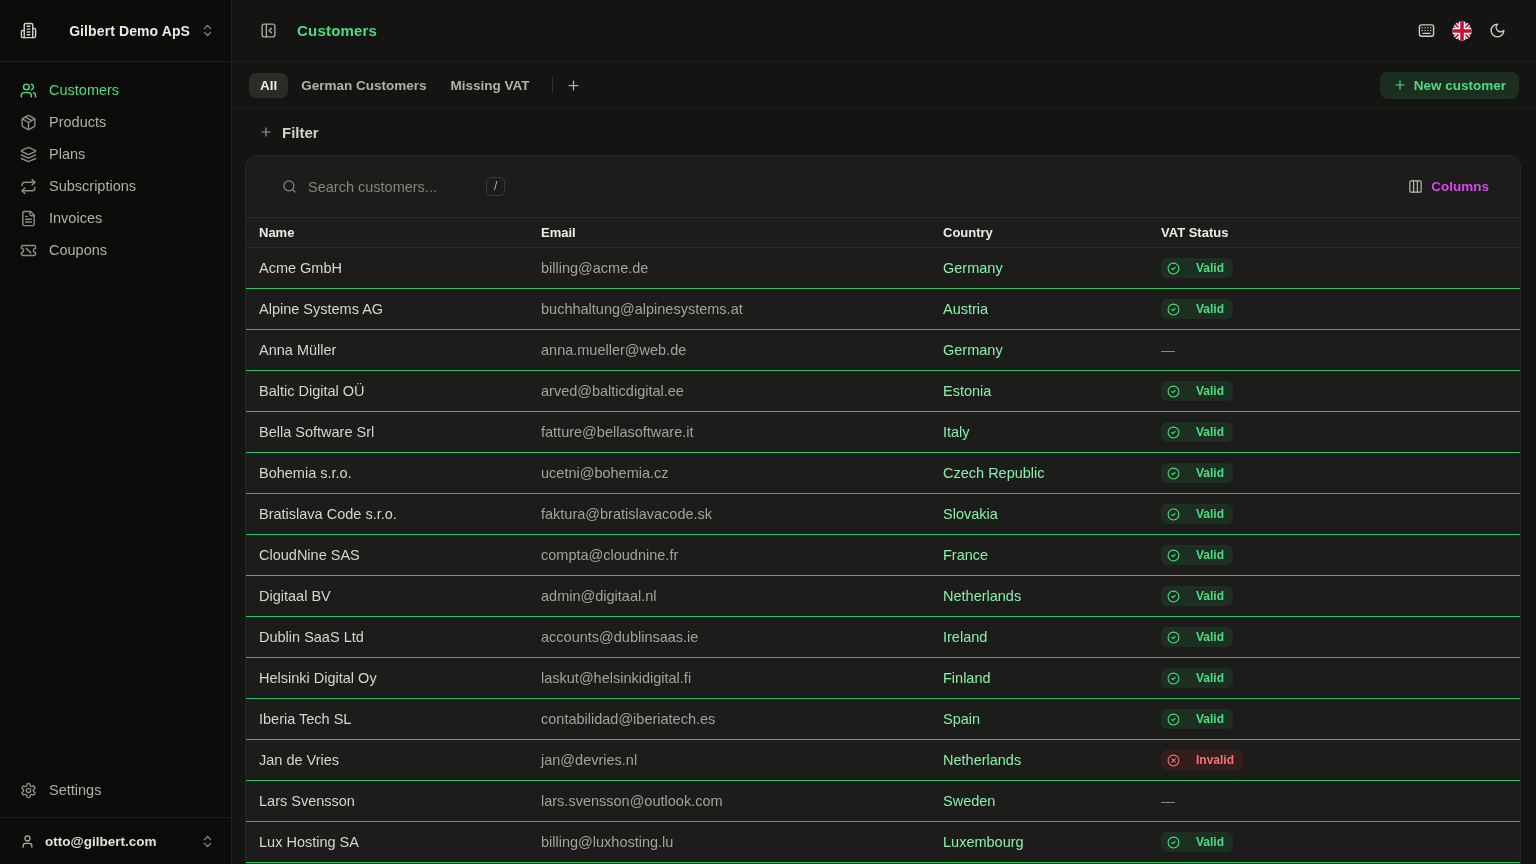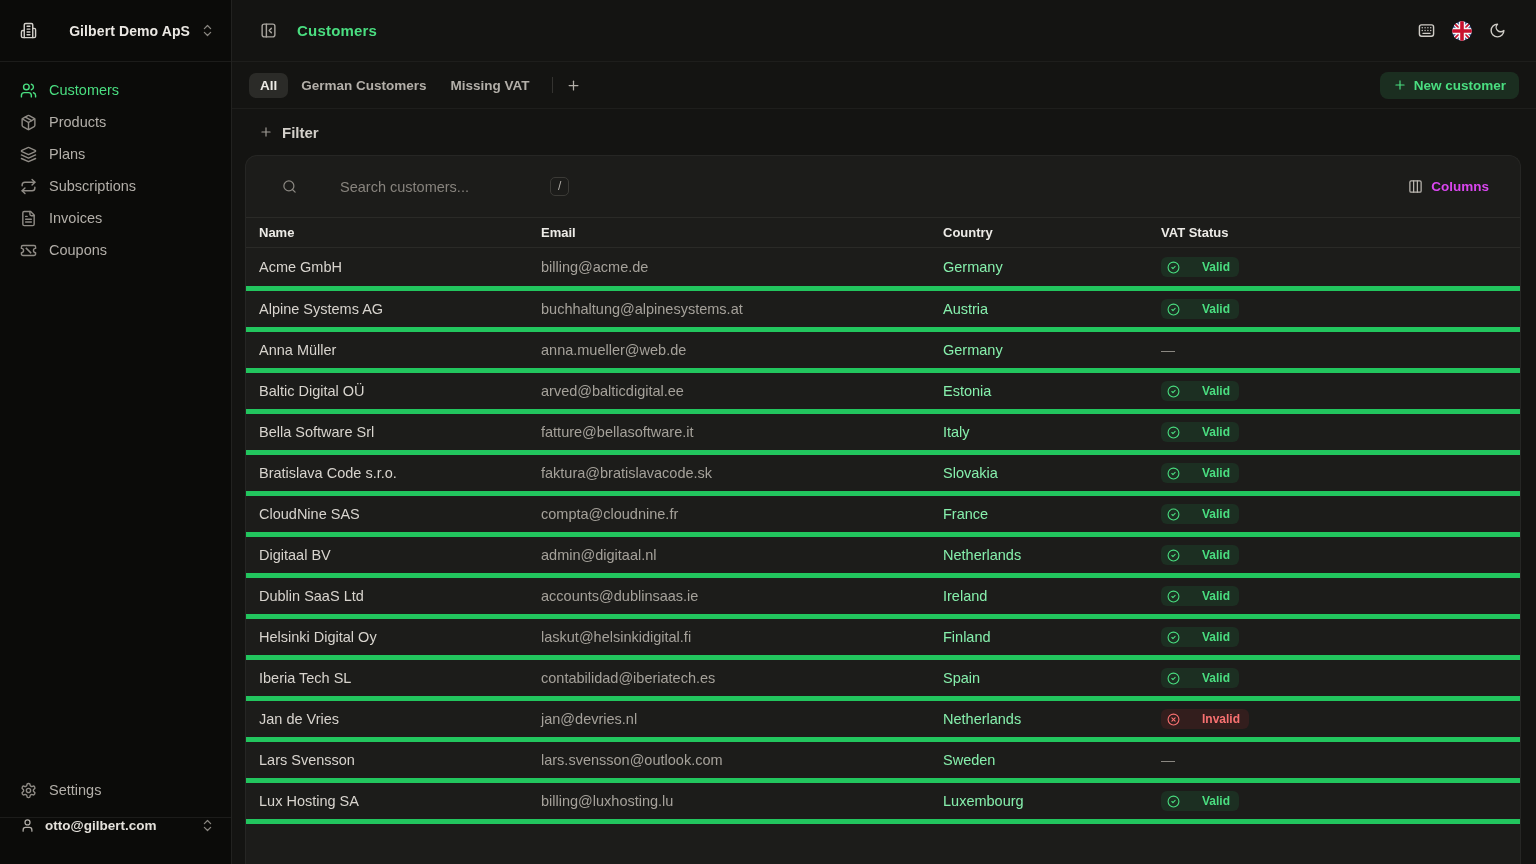--- a/index.html
+++ b/index.html
@@ -39,21 +39,21 @@
     font-size: 14.5px; color: #b3afa9; cursor: pointer;
   }
   .nav-item .icon { width: 17px; height: 17px; color: #8f8b85; }
   .nav-item.active, .nav-item.active .icon { color: #4ade80; }
 
   .sidebar-footer { margin-top: auto; }
   .footer-nav { padding: 10px 12px 12px; }
   .user-row {
     height: 47px;
     border-top: 1px solid #1c1c1a;
-    display: flex; align-items: flex-start; gap: 10px;
+    display: flex; align-items: center; gap: 10px;
     padding: 0 16px 0 20px; cursor: pointer;
   }
   .user-row .icon { width: 15px; height: 15px; color: #b3afa9; }
   .user-email { flex: 1; font-size: 13.5px; font-weight: 700; color: #e4e1db; }
 
   
   .main { flex: 1; min-width: 0; display: flex; flex-direction: column; }
 
   .topbar {
     height: 62px; min-height: 62px;
@@ -107,21 +107,20 @@
     background: #1c1c1a;
     border: 1px solid #262624; border-bottom: none;
     border-radius: 12px 12px 0 0;
     overflow: hidden;
     display: flex; flex-direction: column;
   }
   .card-toolbar {
     height: 61px; min-height: 61px;
     display: flex; align-items: center;
     padding: 0 31px 0 36px;
-    gap: 32px;
   }
   .card-toolbar .search-icon-wrap { color: #8a8781; display: flex; }
   .card-toolbar .icon { width: 15px; height: 15px; }
   .search-input {
     background: transparent; border: none; outline: none;
     color: #e8e5e0; font-size: 14.5px; font-family: inherit;
     margin-left: 11px; width: 178px;
   }
   .search-input::placeholder { color: #87837d; }
   .kbd {
@@ -142,29 +141,29 @@
     text-align: left; font-size: 13px; font-weight: 700; color: #edebe7;
     padding: 7px 10px;
     border-top: 1px solid #2a2a27; border-bottom: 1px solid #2a2a27;
     white-space: nowrap;
   }
   th.col-name { padding-left: 13px; width: 285px; }
   th.col-email { width: 402px; }
   th.col-country { width: 218px; }
   tbody td {
     padding: 0 10px; height: 41px;
-    border-bottom: 5px solid #22c55e;
+    border-bottom: 1px solid #22c55e;
     font-size: 14.5px; white-space: nowrap;
   }
   tbody tr { cursor: pointer; }
   td.name { color: #d8d4ce; padding-left: 13px; }
   td.email { color: #a5a19a; }
   td.country { color: #86efac; }
   .badge {
-    display: inline-flex; align-items: flex-end; gap: 22px;
+    display: inline-flex; align-items: flex-end; gap: 16px;
     border-radius: 6px; padding: 3px 9px 3px 6px;
     font-size: 12px; font-weight: 600;
   }
   .badge .icon { width: 13px; height: 13px; }
   .badge.valid { background: #1c2f22; color: #4ade80; }
   .badge.invalid { background: #331e1d; color: #f87171; }
   .vat-none { color: #8a8781; font-size: 14px; }
 </style>
 </head>
 <body>
@@ -422,20 +421,32 @@
             <td class="country">Italy</td>
             <td class="vat"><span class="badge valid">
                 <svg class="icon" viewBox="0 0 24 24" fill="none" stroke="currentColor" stroke-width="2" stroke-linecap="round" stroke-linejoin="round">
                   <circle cx="12" cy="12" r="10"></circle>
                   <path d="m9 12 2 2 4-4"></path>
                 </svg>
                 <span>Valid</span>
               </span></td>
           </tr>
           <tr>
+            <td class="name">Bohemia s.r.o.</td>
+            <td class="email">ucetni@bohemia.cz</td>
+            <td class="country">Czech Republic</td>
+            <td class="vat"><span class="badge valid">
+                <svg class="icon" viewBox="0 0 24 24" fill="none" stroke="currentColor" stroke-width="2" stroke-linecap="round" stroke-linejoin="round">
+                  <circle cx="12" cy="12" r="10"></circle>
+                  <path d="m9 12 2 2 4-4"></path>
+                </svg>
+                <span>Valid</span>
+              </span></td>
+          </tr>
+          <tr>
             <td class="name">Bratislava Code s.r.o.</td>
             <td class="email">faktura@bratislavacode.sk</td>
             <td class="country">Slovakia</td>
             <td class="vat"><span class="badge valid">
                 <svg class="icon" viewBox="0 0 24 24" fill="none" stroke="currentColor" stroke-width="2" stroke-linecap="round" stroke-linejoin="round">
                   <circle cx="12" cy="12" r="10"></circle>
                   <path d="m9 12 2 2 4-4"></path>
                 </svg>
                 <span>Valid</span>
               </span></td>

